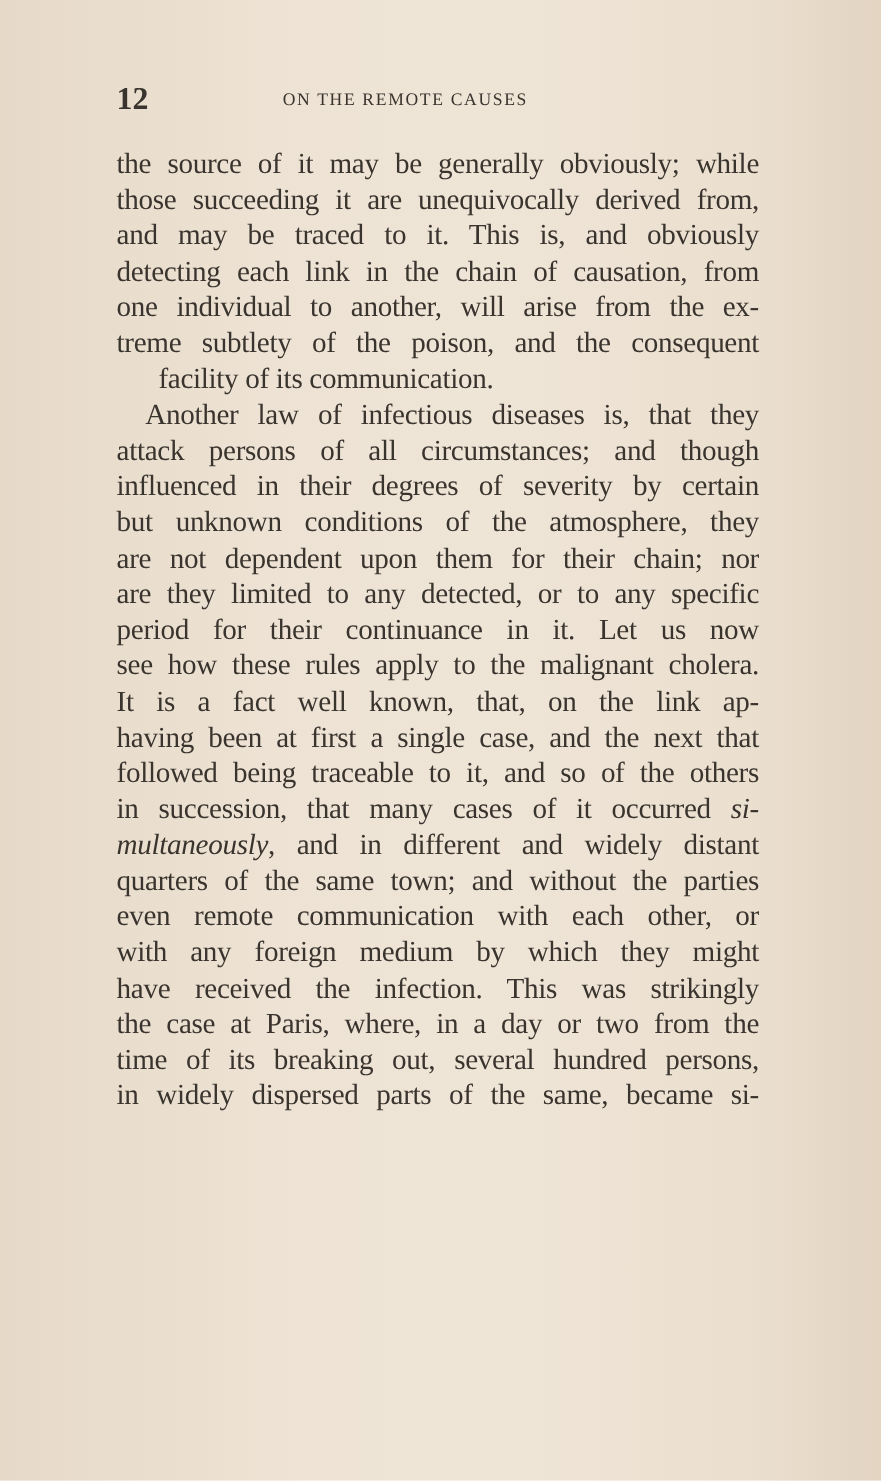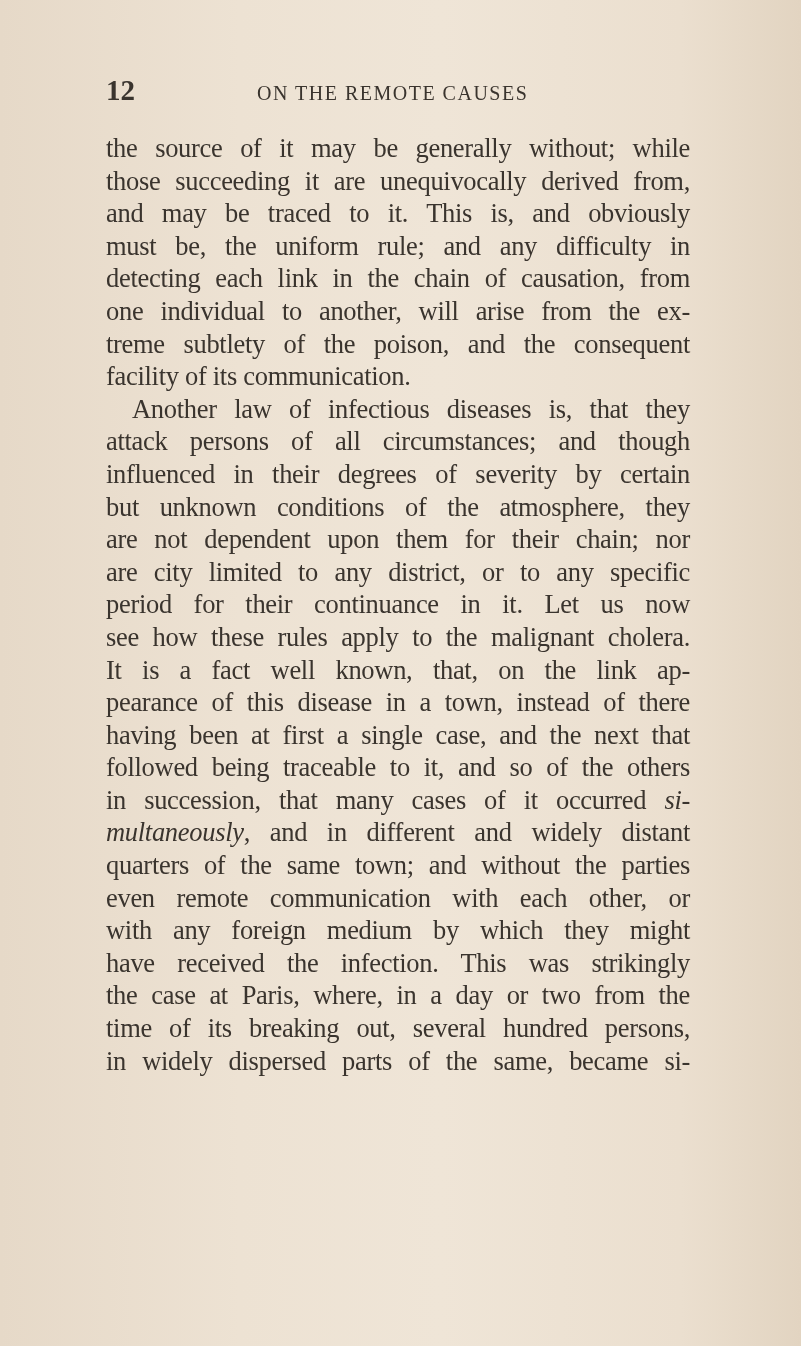--- a/index.html
+++ b/index.html
@@ -13,64 +13,62 @@
     position: absolute; top: 74px; left: 106px; right: 0;
     height: 40px;
     font-family: "Liberation Serif", "DejaVu Serif", serif;
   }
   .page-num {
     position: absolute; left: 0; top: 0;
     font-size: 29px; font-weight: bold; color: #3a342e; text-align: right;
   }
   .running-head {
     position: absolute; left: 151px; top: 8px;
-    font-size: 20px; letter-spacing: 1.5px; color: #3a342e;
+    font-size: 16px; letter-spacing: 1.5px; color: #3a342e;
   }
   .body-text {
     position: absolute; top: 132px; left: 106px; width: 584px;
     font-family: "Liberation Serif", "DejaVu Serif", serif;
     font-size: 26.5px; line-height: 32.6px;
     letter-spacing: -0.3px;
     color: #3a342e;
   }
   .line {
     display: block; height: 32.6px; white-space: nowrap;
     text-align: justify; text-align-last: justify;
   }
-  .line.last { text-align-last: left; }
+  .line.last { text-align-last: left; margin-left: 38px; }
   .line.indent { padding-left: 26px; }
   em { font-style: italic; }
 </style>
 </head>
 <body>
 
 <div class="header">
   <span class="page-num">12</span>
   <span class="running-head">ON THE REMOTE CAUSES</span>
 </div>
 
 <div class="body-text" id="body-text">
-    <div class="line"><span>the source of it may be generally without; while</span></div>
+    <div class="line"><span>the source of it may be generally obviously; while</span></div>
     <div class="line"><span>those succeeding it are unequivocally derived from,</span></div>
     <div class="line"><span>and may be traced to it.  This is, and obviously</span></div>
-    <div class="line"><span>must be, the uniform rule; and any difficulty in</span></div>
     <div class="line"><span>detecting each link in the chain of causation, from</span></div>
     <div class="line"><span>one individual to another, will arise from the ex-</span></div>
     <div class="line"><span>treme subtlety of the poison, and the consequent</span></div>
     <div class="line last"><span>facility of its communication.</span></div>
     <div class="line indent"><span>Another law of infectious diseases is, that they</span></div>
     <div class="line"><span>attack persons of all circumstances; and though</span></div>
     <div class="line"><span>influenced in their degrees of severity by certain</span></div>
     <div class="line"><span>but unknown conditions of the atmosphere, they</span></div>
     <div class="line"><span>are not dependent upon them for their chain; nor</span></div>
-    <div class="line"><span>are city limited to any district, or to any specific</span></div>
+    <div class="line"><span>are they limited to any detected, or to any specific</span></div>
     <div class="line"><span>period for their continuance in it.  Let us now</span></div>
     <div class="line"><span>see how these rules apply to the malignant cholera.</span></div>
     <div class="line"><span>It is a fact well known, that, on the link ap-</span></div>
-    <div class="line"><span>pearance of this disease in a town, instead of there</span></div>
     <div class="line"><span>having been at first a single case, and the next that</span></div>
     <div class="line"><span>followed being traceable to it, and so of the others</span></div>
     <div class="line"><span>in succession, that many cases of it occurred </span><em>si-</em></div>
     <div class="line"><em>multaneously</em><span>, and in different and widely distant</span></div>
     <div class="line"><span>quarters of the same town; and without the parties</span></div>
     <div class="line"><span>even remote communication with each other, or</span></div>
     <div class="line"><span>with any foreign medium by which they might</span></div>
     <div class="line"><span>have received the infection.  This was strikingly</span></div>
     <div class="line"><span>the case at Paris, where, in a day or two from the</span></div>
     <div class="line"><span>time of its breaking out, several hundred persons,</span></div>

